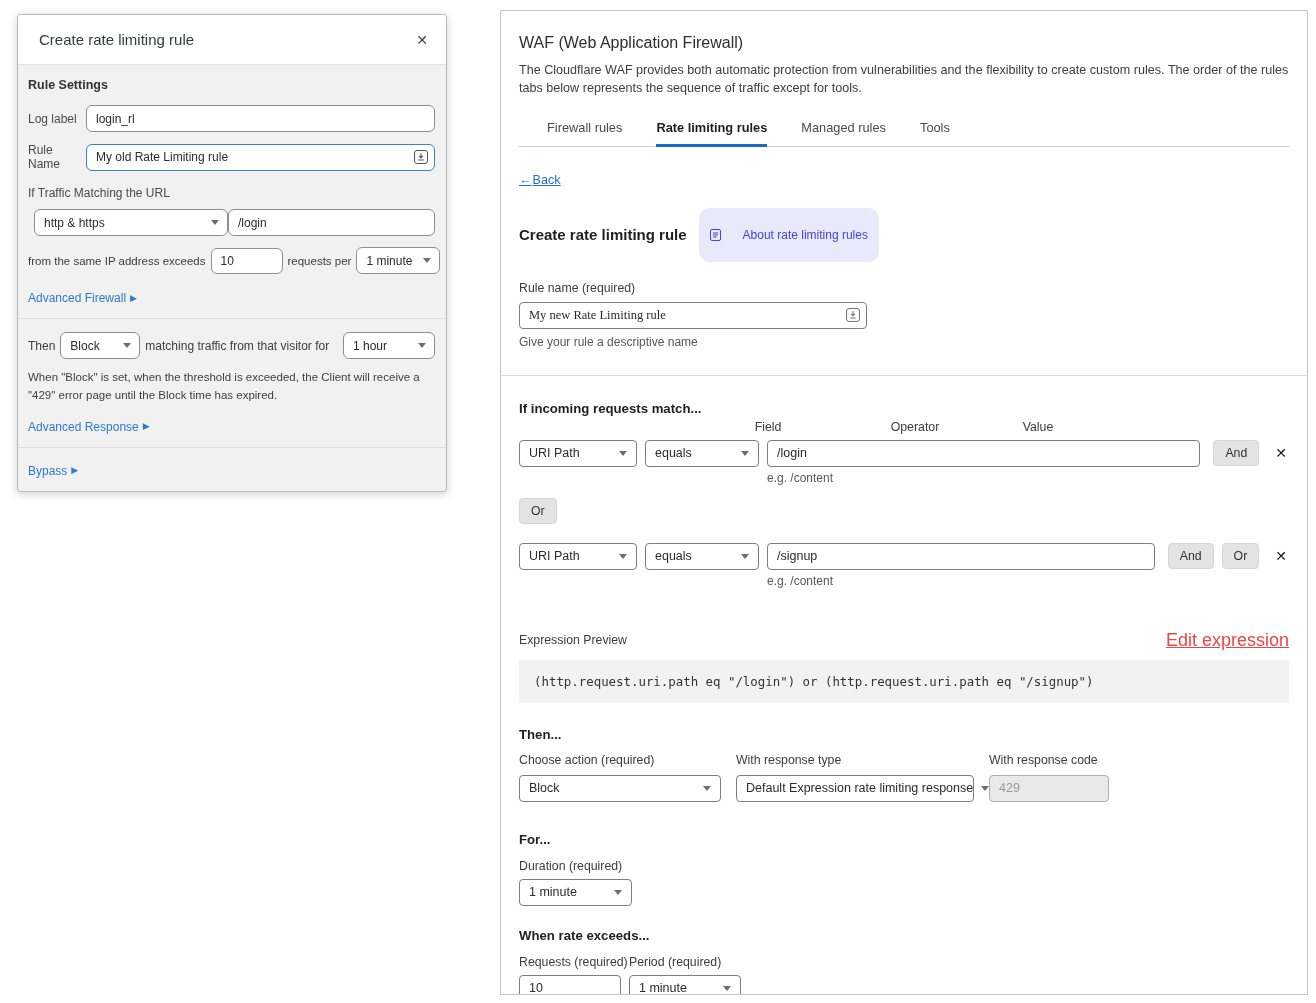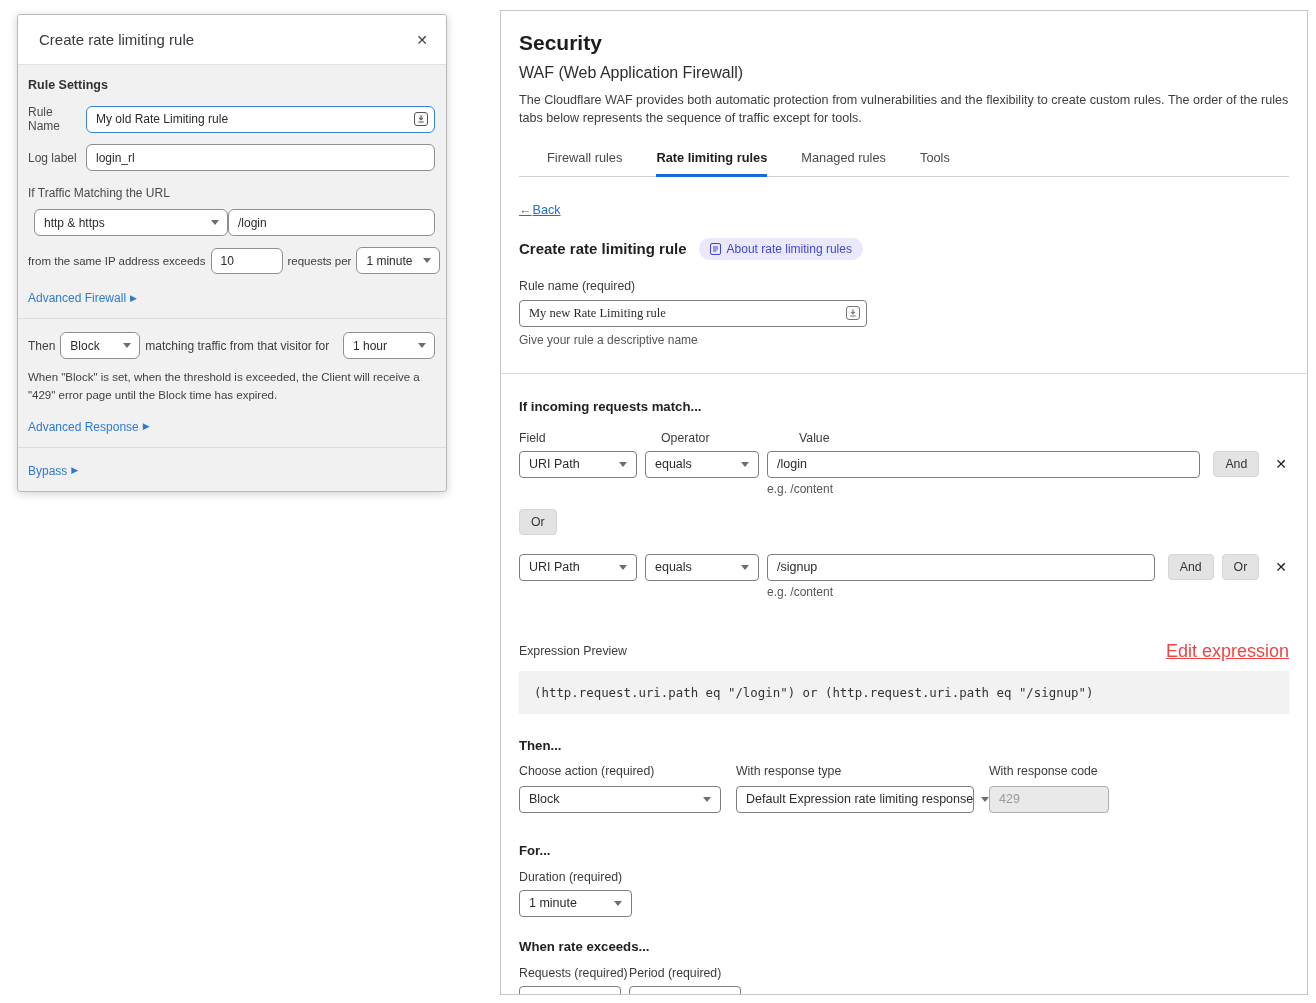--- a/index.html
+++ b/index.html
@@ -76,35 +76,35 @@
   .tabs { display:flex; gap:34px; margin:22px 0 0 28px; }
   .tabs-rule { border-top:1px solid #cfcfcf; margin-top:-1px; }
   .tab { font-size:12.8px; color:#4a4a4a; padding-bottom:9px; cursor:pointer; border-bottom:3px solid transparent; }
   .tab.active { color:#1d1d1d; font-weight:bold; border-bottom-color:#1a6bd1; }
 
   .back-link { display:inline-flex; gap:1px; margin-top:26px; font-size:12.6px; color:#1f6bd9; text-decoration:underline; cursor:pointer; }
   .heading-row { display:flex; align-items:center; gap:12px; margin-top:20px; }
   .create-heading { font-size:15px; font-weight:bold; color:#1f1f1f; }
   .badge {
     background:#e9e9fb; color:#4246d8; font-size:12px; border-radius:11px;
-    padding:4px 11px; display:inline-flex; align-items:center; gap:6px; cursor:pointer;
+    padding:20px 11px; display:inline-flex; align-items:center; gap:22px; cursor:pointer;
   }
   .field-label { font-size:12.3px; color:#3c3c3c; }
   .rp-input, .rp-select {
     height:27px; border:1px solid #7e7e7e; border-radius:4px; background:#fff;
     font-size:12.5px; color:#2b2b2b; padding:0 9px; font-family:inherit; outline:none;
   }
   .rp-select { display:flex; align-items:center; justify-content:space-between; gap:8px; cursor:pointer; white-space:nowrap; }
   .rp-input[disabled] { background:#e9e9e9; border-color:#aeaeae; color:#9a9a9a; }
   .rule-name-wrap { position:relative; width:348px; margin-top:7px;font-family:Liberation Serif, serif; }
   .rule-name-wrap .rp-input { width:100%; padding-right:26px; }
   .hint { font-size:12px; color:#575757; margin-top:6px; }
   .panel-hr { border-top:1px solid #d9d9d9; margin:26px -18px 0; }
   .match-title, .bold-title { font-size:13.2px; font-weight:bold; color:#222; }
-  .cond-labels { display:flex; gap:24px; margin-top:17px; }
+  .cond-labels { display:flex; gap:18px; margin-top:4px;justify-content:center; }
   .cond-labels .l1 { width:118px; } .cond-labels .l2 { width:114px; }
   .cond-row { display:flex; align-items:center; gap:8px; margin-top:6px; }
   .cond-row .rp-select.f { width:118px; flex:0 0 118px; }
   .cond-row .rp-select.o { width:114px; flex:0 0 114px; }
   .cond-row .rp-input.v { flex:1; }
   .gbtn {
     background:#e3e3e3; border:1px solid #d6d6d6; border-radius:4px; color:#333;
     font-size:12.3px; padding:5px 11px; cursor:pointer; font-family:inherit; white-space:nowrap;
   }
   .gbtn.and { margin-left:5px; }
@@ -137,36 +137,36 @@
   <div class="dialog">
     <div class="dialog-header">
       <span class="dialog-title">Create rate limiting rule</span>
       <span class="dialog-close">✕</span>
     </div>
     <div class="dialog-body">
       <div class="dlg-section">
         <div class="dlg-section-title">Rule Settings</div>
 
         <div class="dlg-row">
+          <span class="dlg-label">Log label</span>
+          <span class="dlg-input-wrap">
+            <input class="dlg-input no-icon" value="login_rl" style="">
+          </span>
+        </div>
+
+        <div class="dlg-row">
           <span class="dlg-label">Rule Name</span>
           <span class="dlg-input-wrap">
             <input class="dlg-input focused" value="My old Rate Limiting rule" style="">
             <span class="input-icon">
               <svg width="14" height="14" viewBox="0 0 14 14">
                   <rect x="0.5" y="0.5" width="13" height="13" rx="2.5" fill="#fafafa" stroke="#555"></rect>
                   <path d="M7 3.2v4.6M5.2 6L7 7.8 8.8 6M4.3 10h5.4" stroke="#555" stroke-width="1.1" fill="none"></path>
                 </svg>
             </span>
-          </span>
-        </div>
-
-        <div class="dlg-row">
-          <span class="dlg-label">Log label</span>
-          <span class="dlg-input-wrap">
-            <input class="dlg-input no-icon" value="login_rl" style="">
           </span>
         </div>
 
         <div class="dlg-group-label">If Traffic Matching the URL</div>
 
         <div class="dlg-row" style="gap:0; margin-left:6px;">
           <div class="select" style="width:194px; flex:0 0 194px;">
             <span>http &amp; https</span>
             <span class="caret"></span>
           </div>
@@ -227,21 +227,20 @@
       </div>
     </div>
 
     <div class="dialog-footer">
       
       
     </div>
   </div>
 
   <div class="panel">
-    <div class="sec-title">Security</div>
     <div class="sec-subtitle">WAF (Web Application Firewall)</div>
     <p class="sec-desc">The Cloudflare WAF provides both automatic protection from vulnerabilities and the flexibility to create custom rules. The order of the rules tabs below represents the sequence of traffic except for tools.</p>
 
     <div class="tabs">
       <span class="tab">Firewall rules</span>
       <span class="tab active">Rate limiting rules</span>
       <span class="tab">Managed rules</span>
       <span class="tab">Tools</span>
     </div>
     <div class="tabs-rule"></div>

